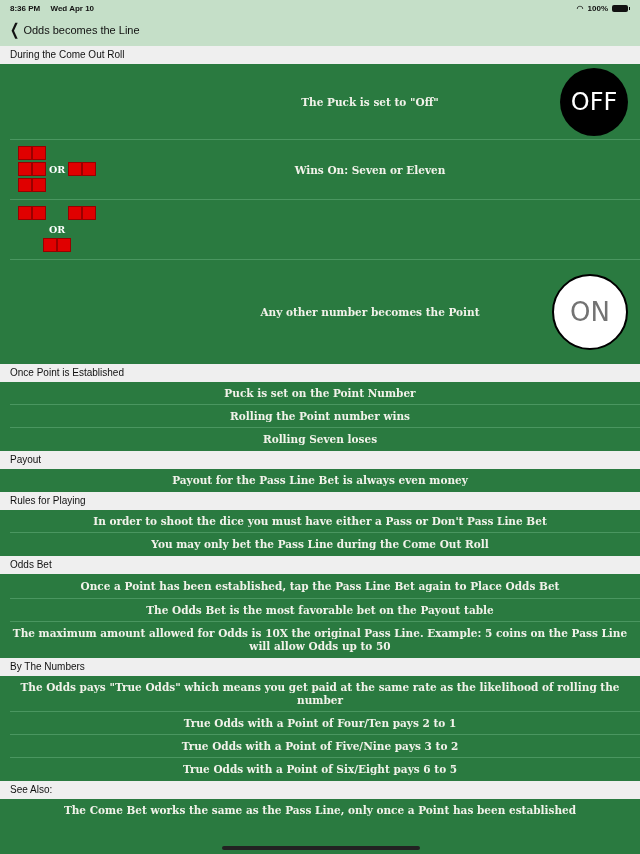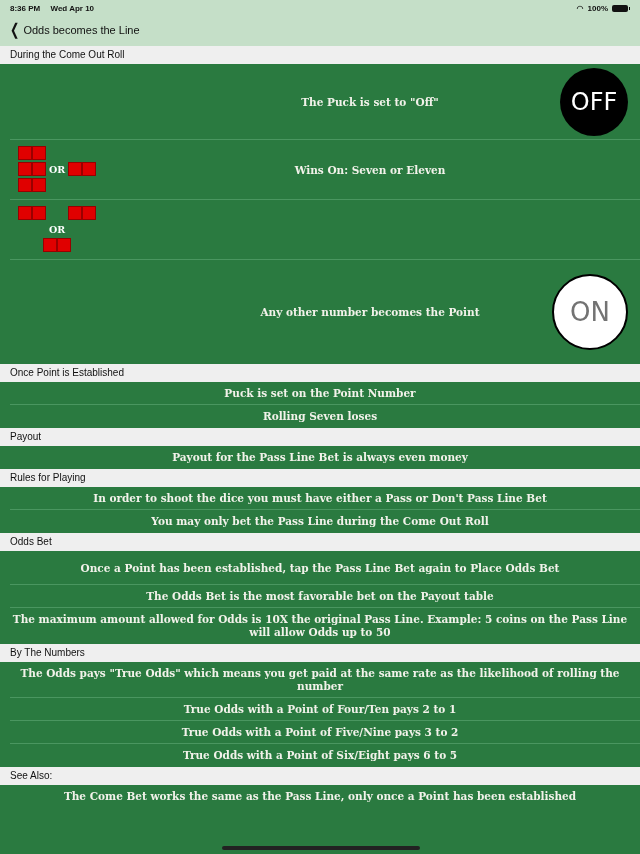--- a/index.html
+++ b/index.html
@@ -85,31 +85,32 @@
 
   <div class="row img-row" style="height:104px">
     <div class="puck puck-on">
         <span>ON</span>
       </div>
     <div class="txt">Any other number becomes the Point</div>
   </div>
 
   <div class="hdr">Once Point is Established</div>
   <div class="row sep" style="height:23px">Puck is set on the Point Number</div>
+  <div class="row sep" style="height:23px">Rolling the Point number wins</div>
   <div class="row" style="height:23px">Rolling Seven loses</div>
 
   <div class="hdr">Payout</div>
   <div class="row" style="height:23px">Payout for the Pass Line Bet is always even money</div>
 
   <div class="hdr">Rules for Playing</div>
   <div class="row sep" style="height:23px">In order to shoot the dice you must have either a Pass or Don't Pass Line Bet</div>
   <div class="row" style="height:23px">You may only bet the Pass Line during the Come Out Roll</div>
 
   <div class="hdr">Odds Bet</div>
-  <div class="row sep" style="height:34px">Once a Point has been established, tap the Pass Line Bet again to Place Odds Bet</div>
+  <div class="row sep" style="height:25px">Once a Point has been established, tap the Pass Line Bet again to Place Odds Bet</div>
   <div class="row sep" style="height:23px">The Odds Bet is the most favorable bet on the Payout table</div>
   <div class="row" style="height:36px">The maximum amount allowed for Odds is 10X the original Pass Line. Example: 5 coins on the Pass Line will allow Odds up to 50</div>
 
   <div class="hdr">By The Numbers</div>
   <div class="row sep" style="height:36px">The Odds pays "True Odds" which means you get paid at the same rate as the likelihood of rolling the number</div>
   <div class="row sep" style="height:23px">True Odds with a Point of Four/Ten pays 2 to 1</div>
   <div class="row sep" style="height:23px">True Odds with a Point of Five/Nine pays 3 to 2</div>
   <div class="row" style="height:23px">True Odds with a Point of Six/Eight pays 6 to 5</div>
 
   <div class="hdr">See Also:</div>

